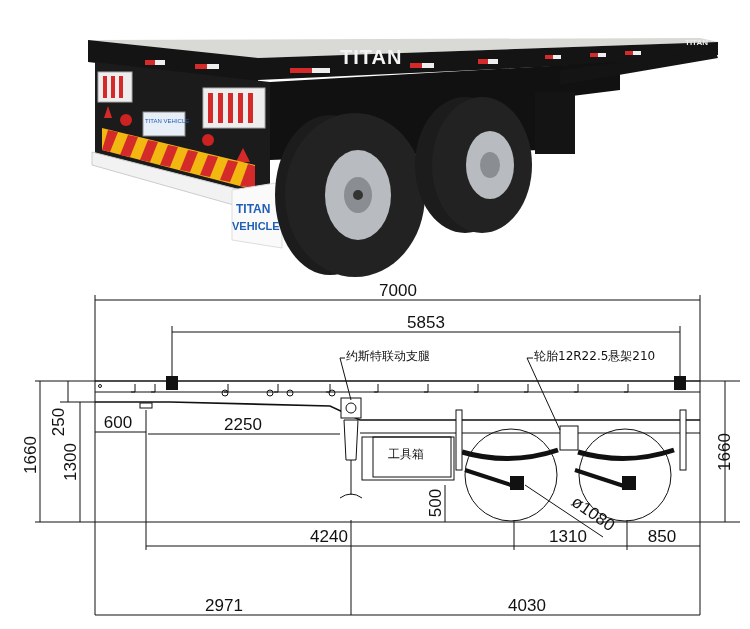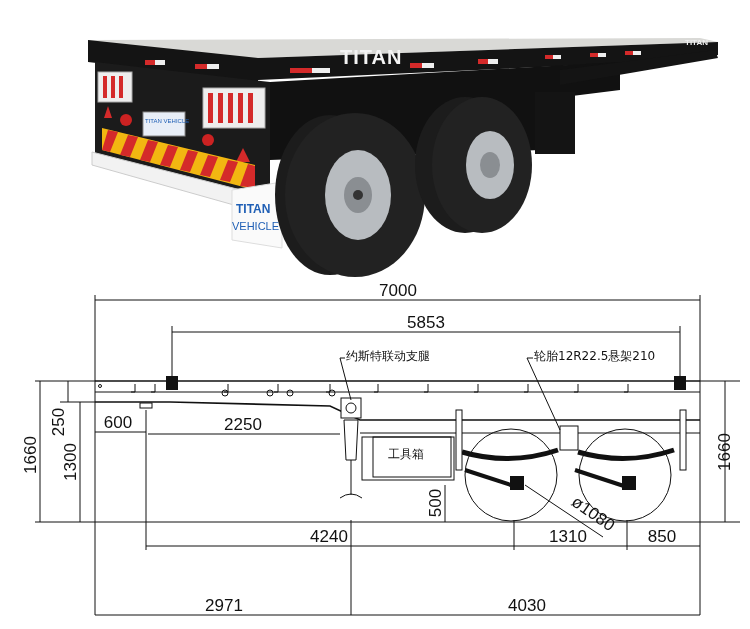--- a/index.html
+++ b/index.html
@@ -100,21 +100,21 @@
       <ellipse cx="490" cy="165" rx="10" ry="13" fill="#8a8e92"></ellipse>
     </g>
 
     <rect x="535" y="92" width="40" height="62" fill="#141414"></rect>
 
     <polygon points="560,70 715,50 718,58 560,85" fill="#141414"></polygon>
   </svg>
   <span class="ov" style="left:340px; top:46px; font-size:20px; font-weight:bold; color:#f4f4f4; letter-spacing:1px;">TITAN</span>
   <span class="ov" style="left:145px; top:118px; font-size:6px; color:#1f5fb5;">TITAN VEHICLE</span>
   <span class="ov" style="left:236px; top:202px; font-size:12px; font-weight:bold; color:#1f5fb5;">TITAN</span>
-  <span class="ov" style="left:232px; top:220px; font-size:11px; font-weight:normal; color:#1f5fb5;">VEHICLE</span>
+  <span class="ov" style="left:232px; top:220px; font-size:11px; font-weight:bold; color:#1f5fb5;">VEHICLE</span>
   <span class="ov" style="left:685px; top:38px; font-size:8px; font-weight:bold; color:#eee;">TITAN</span>
 </div>
 
 <div class="drawing">
   <svg width="750" height="349" viewBox="0 280 750 349">
 
     <g class="ln">
       <line x1="95" y1="295" x2="95" y2="615"></line>
       <line x1="700" y1="295" x2="700" y2="615"></line>
       <line x1="172" y1="326" x2="172" y2="380"></line>

